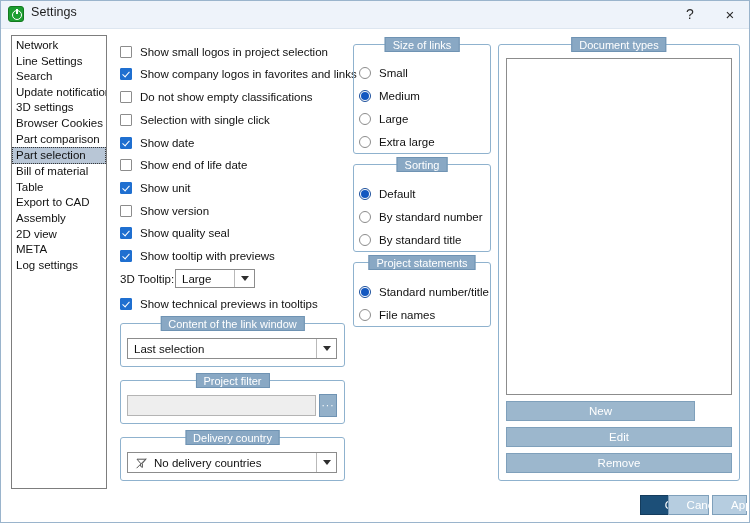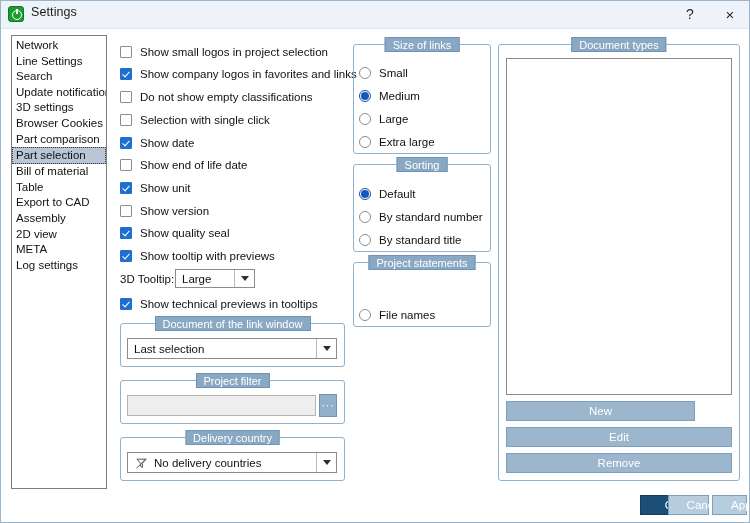--- a/index.html
+++ b/index.html
@@ -389,21 +389,21 @@
         <i></i>
       </span>
   </div>
 
   <div class="cb-row" style="left:119px; top:295px;">
     <span class="cbox checked"></span>
     <span class="cb-label">Show technical previews in tooltips</span>
   </div>
 
   <div class="group" style="left:119px; top:322px; width:225px; height:44px;">
-    <span class="group-legend">Document of the link window</span>
+    <span class="group-legend">Content of the link window</span>
   </div>
   <div class="combo" style="left:126px; top:337px; width:210px; height:21px;">
     <span class="combo-text">Last selection</span>
     <span class="combo-arrow">
         <i></i>
       </span>
   </div>
 
   <div class="group" style="left:119px; top:379px; width:225px; height:44px;">
     <span class="group-legend">Project filter</span>
@@ -459,20 +459,24 @@
     <span class="rd-label">By standard number</span>
   </div>
   <div class="rd-row" style="left:358px; top:231px;">
     <span class="rbox"></span>
     <span class="rd-label">By standard title</span>
   </div>
 
   <div class="group" style="left:352px; top:261px; width:138px; height:65px;">
     <span class="group-legend">Project statements</span>
   </div>
+  <div class="rd-row" style="left:358px; top:283px;">
+    <span class="rbox checked"></span>
+    <span class="rd-label">Standard number/title</span>
+  </div>
   <div class="rd-row" style="left:358px; top:306px;">
     <span class="rbox"></span>
     <span class="rd-label">File names</span>
   </div>
 
   <div class="group" style="left:497px; top:43px; width:242px; height:437px;">
     <span class="group-legend">Document types</span>
   </div>
   <div id="doc-list" style="left:505px; top:57px; width:226px; height:337px;"></div>
   <div class="blue-btn" style="left:505px; top:400px; width:189px; height:20px;">New</div>

